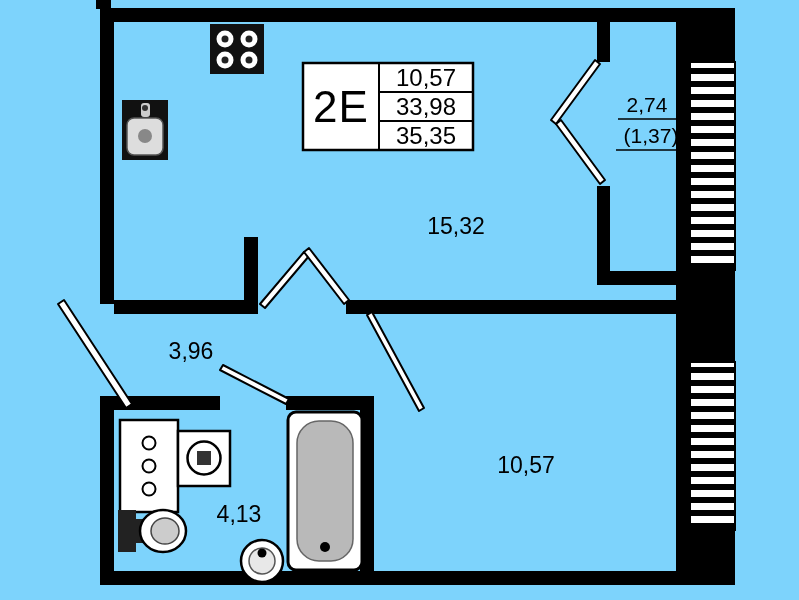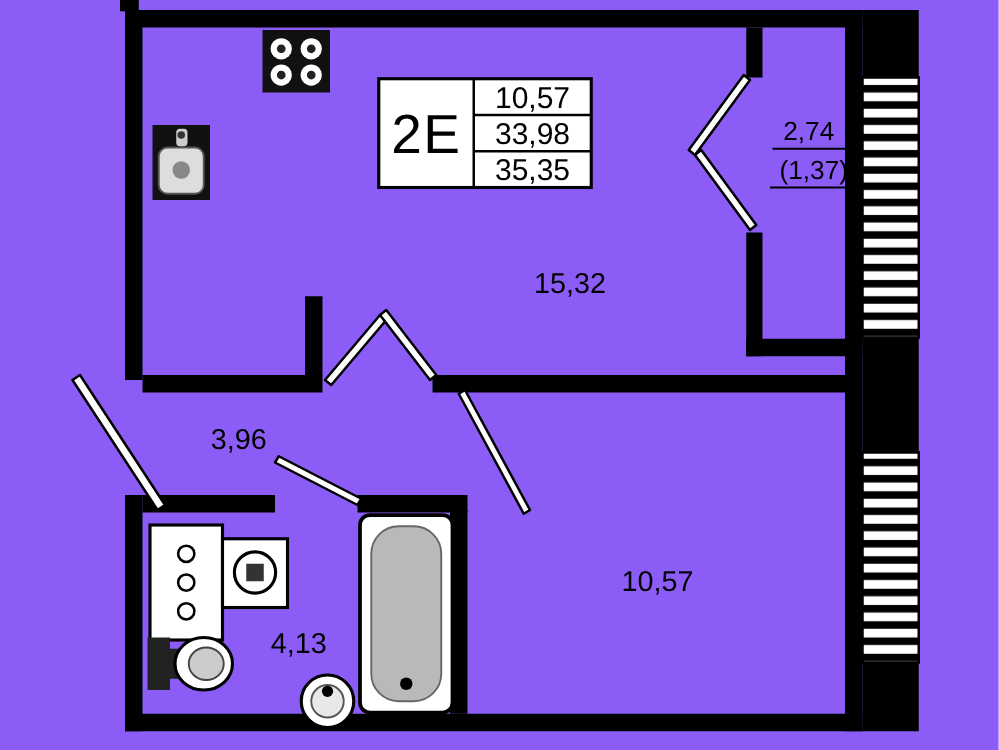--- a/index.html
+++ b/index.html
@@ -7,21 +7,21 @@
     padding: 0;
     width: 799px;
     height: 600px;
     background: #ffffff;
     overflow: hidden;
   }
   .plan-wrap {
     position: relative;
     width: 799px;
     height: 600px;
-    background: #8b5cf6;
+    background: #7dd3fc;
     text-align: center;
   }
   svg text {
     font-family: "Liberation Sans", sans-serif;
     fill: #000;
   }
   .room-label { font-size: 23px; }
   .balcony-label { font-size: 21px; }
   .box-num { font-size: 24px; }
   .unit-label { font-size: 44px; letter-spacing: 1px; }

